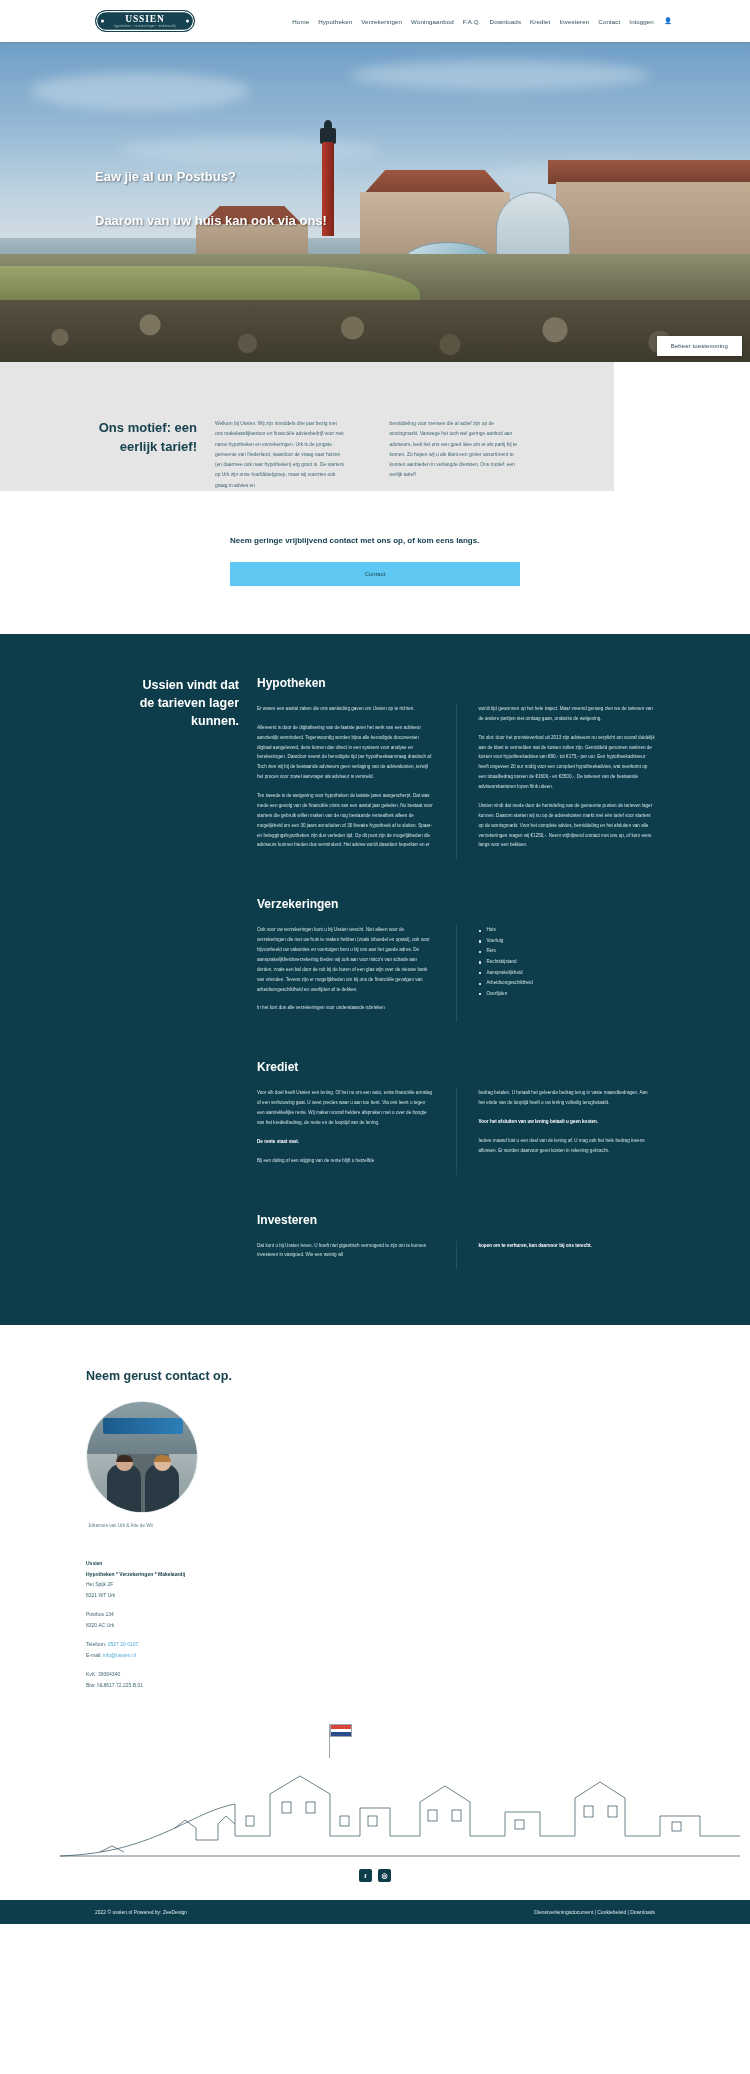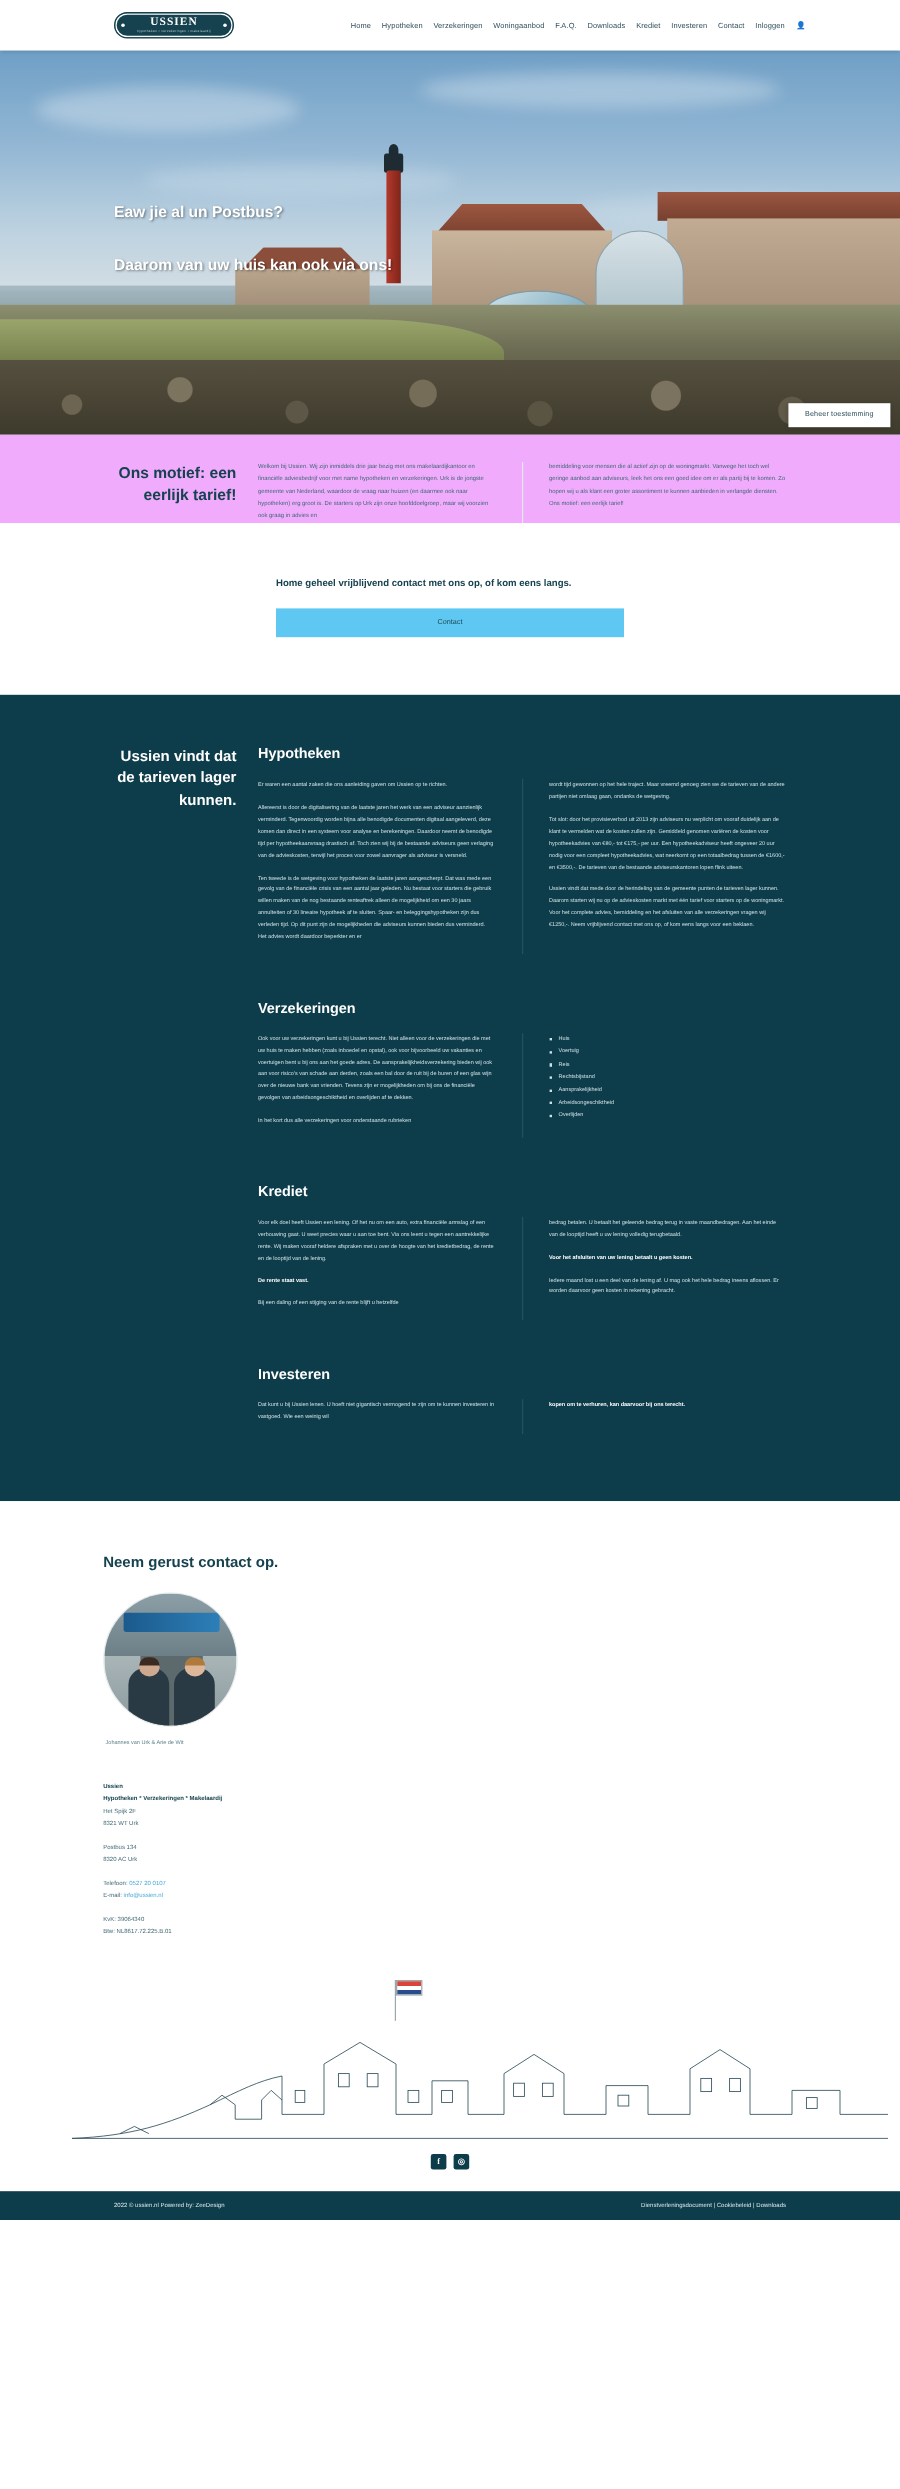--- a/index.html
+++ b/index.html
@@ -177,22 +177,22 @@
     position:absolute; right: 8px; bottom: 6px;
     background:#ffffff; color:#2d4e59;
     font-size:6px; padding:7px 14px;
     box-shadow: 0 1px 4px rgba(0,0,0,.25);
     cursor:pointer; letter-spacing:.1px;
     z-index: 6;
   }
 
   
   .motief {
-    background:#f0abfc; padding: 23px 0 0 0;
-    display:flex; width:750px;
+    background:#e5e5e5; padding: 57px 0 0 0;
+    display:flex; width:614px;
   }
   .motief-left {
     width: 215px; padding-left: 95px; padding-right: 18px;
     text-align: right;
   }
   .motief-title {
     font-size: 13px; font-weight:700; color:#16424f; line-height:1.45;
   }
   .motief-cols {
     display:flex; gap: 22px; padding-right: 95px; flex: 1;
@@ -216,21 +216,21 @@
     background:#5ec8f2; color:#1b4a56;
     border:none; font-size:6px; padding: 9px 0;
     text-align:center; cursor:pointer;
     font-family:"Liberation Sans", sans-serif;
   }
 
   
   .dark {
     background:#0d3c4a; color:#ffffff; padding: 42px 0 56px 0; width:750px;
   }
-  .dark-block { display:flex; width:750px; margin-bottom: 38px; }
+  .dark-block { display:flex; width:750px; margin-bottom: 38px; padding-left: 42px; }
   .dark-left {
     width:215px; padding-left:95px; padding-right:18px; text-align:right;
   }
   .dark-left-title {
     font-size: 12.5px; font-weight:700; line-height:1.45; color:#ffffff;
   }
   .dark-body { flex:1; padding-right:95px; }
   .dark-h2 {
     font-size: 12px; font-weight:700; color:#ffffff; margin-bottom: 14px;
   }
@@ -411,21 +411,21 @@
       <div class="motief-title">Ons motief: een eerlijk tarief!</div>
     </div>
     <div class="motief-cols">
       <div class="motief-col">Welkom bij Ussien. Wij zijn inmiddels drie jaar bezig met ons makelaardijkantoor en financiële adviesbedrijf voor met name hypotheken en verzekeringen. Urk is de jongste gemeente van Nederland, waardoor de vraag naar huizen (en daarmee ook naar hypotheken) erg groot is. De starters op Urk zijn onze hoofddoelgroep, maar wij voorzien ook graag in advies en</div>
       <div class="motief-col sep">bemiddeling voor mensen die al actief zijn op de woningmarkt. Vanwege het toch wel geringe aanbod aan adviseurs, leek het ons een goed idee om er als partij bij te komen. Zo hopen wij u als klant een groter assortiment te kunnen aanbieden in verlangde diensten. Ons motief: een eerlijk tarief!</div>
     </div>
   </div>
 
   <div class="cta">
     <div class="cta-inner">
-      <div class="cta-text">Home geheel vrijblijvend contact met ons op, of kom eens langs.</div>
+      <div class="cta-text">Neem geringe vrijblijvend contact met ons op, of kom eens langs.</div>
       <button class="cta-btn">Contact</button>
     </div>
   </div>
 
   <div class="dark">
 
     <div class="dark-block">
       <div class="dark-left">
         <div class="dark-left-title">Ussien vindt dat de tarieven lager kunnen.</div>
       </div>

